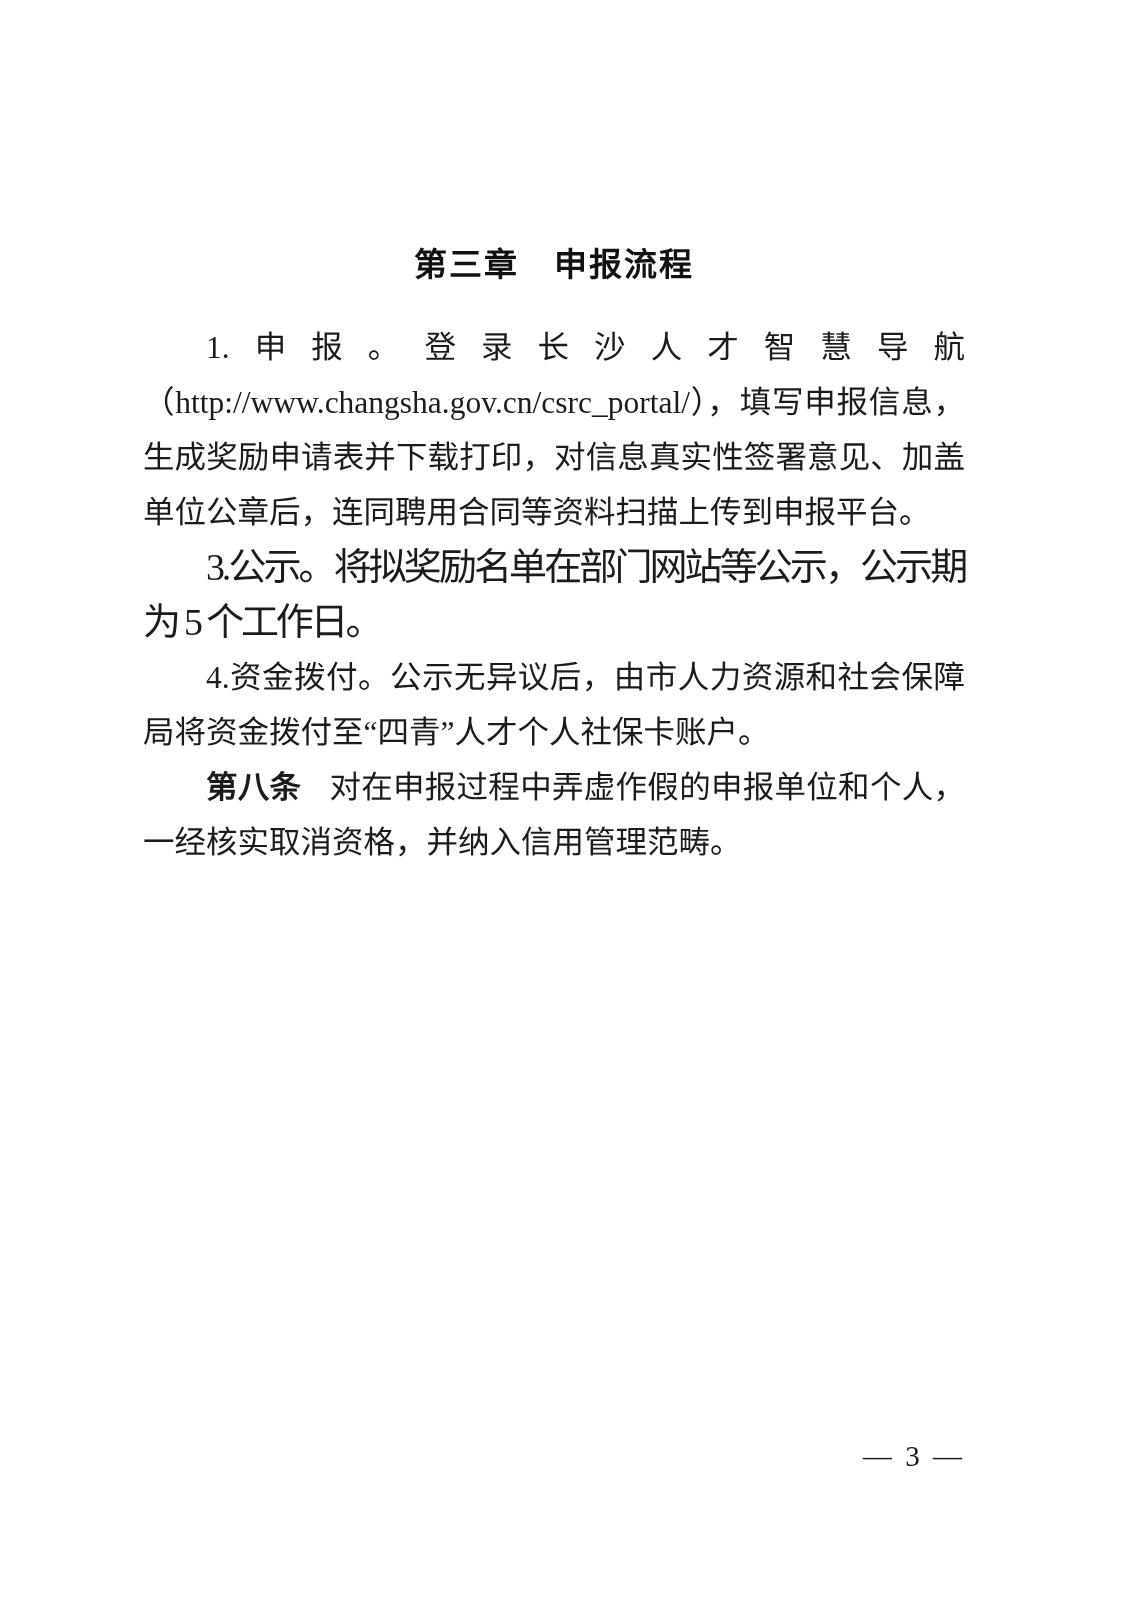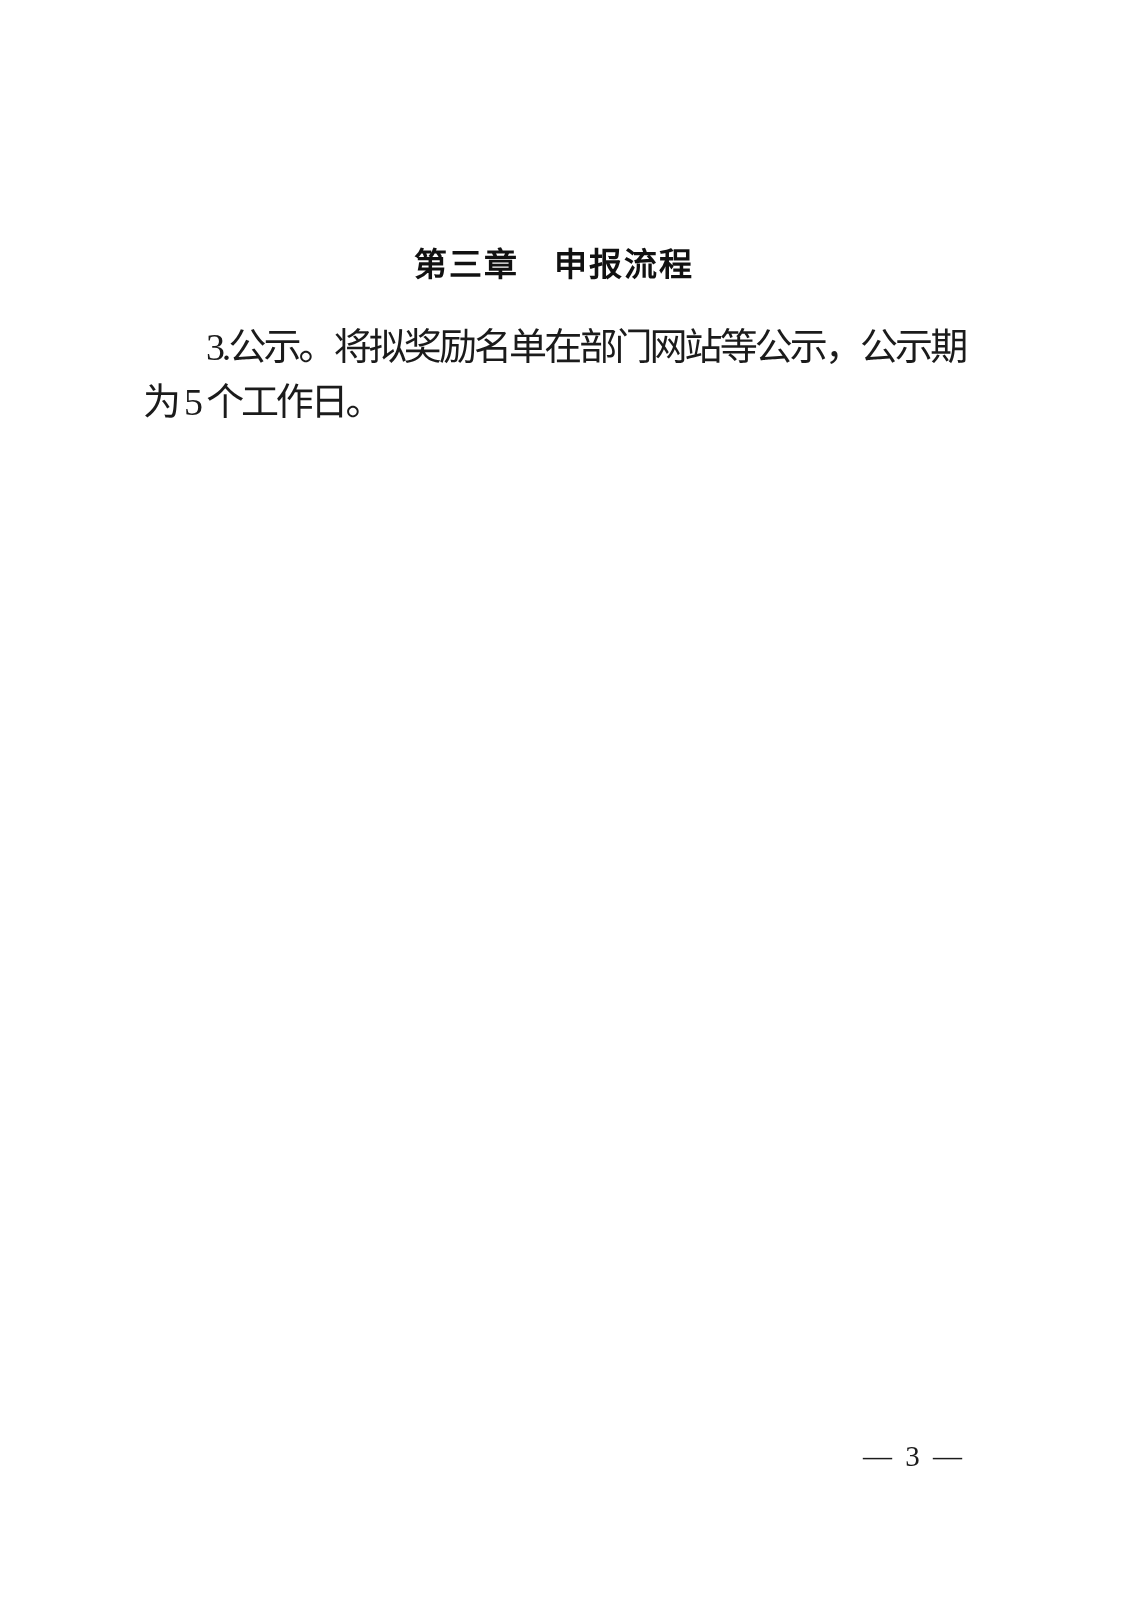--- a/index.html
+++ b/index.html
@@ -67,25 +67,28 @@
 </style>
 </head>
 <body>
 
 <div class="page">
   <div class="content">
 
     <h2 class="chapter-heading">第三章　申报流程</h2>
 
 
+    <p class="para"><span class="ptext">1.申报。登录长沙人才智慧导航（http://www.changsha.gov.cn/csrc_portal/），填写申报信息，生成奖励申请表并下载打印，对信息真实性签署意见、加盖单位公章后，连同聘用合同等资料扫描上传到申报平台。</span></p>
 
 
     <p class="para tight"><span class="ptext">3.公示。将拟奖励名单在部门网站等公示，公示期为 5 个工作日。</span></p>
 
+    <p class="para"><span class="ptext">4.资金拨付。公示无异议后，由市人力资源和社会保障局将资金拨付至“四青”人才个人社保卡账户。</span></p>
 
 
 
+    <p class="para"><span class="lead">第八条</span><span class="ptext">对在申报过程中弄虚作假的申报单位和个人，一经核实取消资格，并纳入信用管理范畴。</span></p>
 
 
   </div>
 
   <div class="footer-page-number">— 3 —</div>
 </div>
 
 </body></html>

